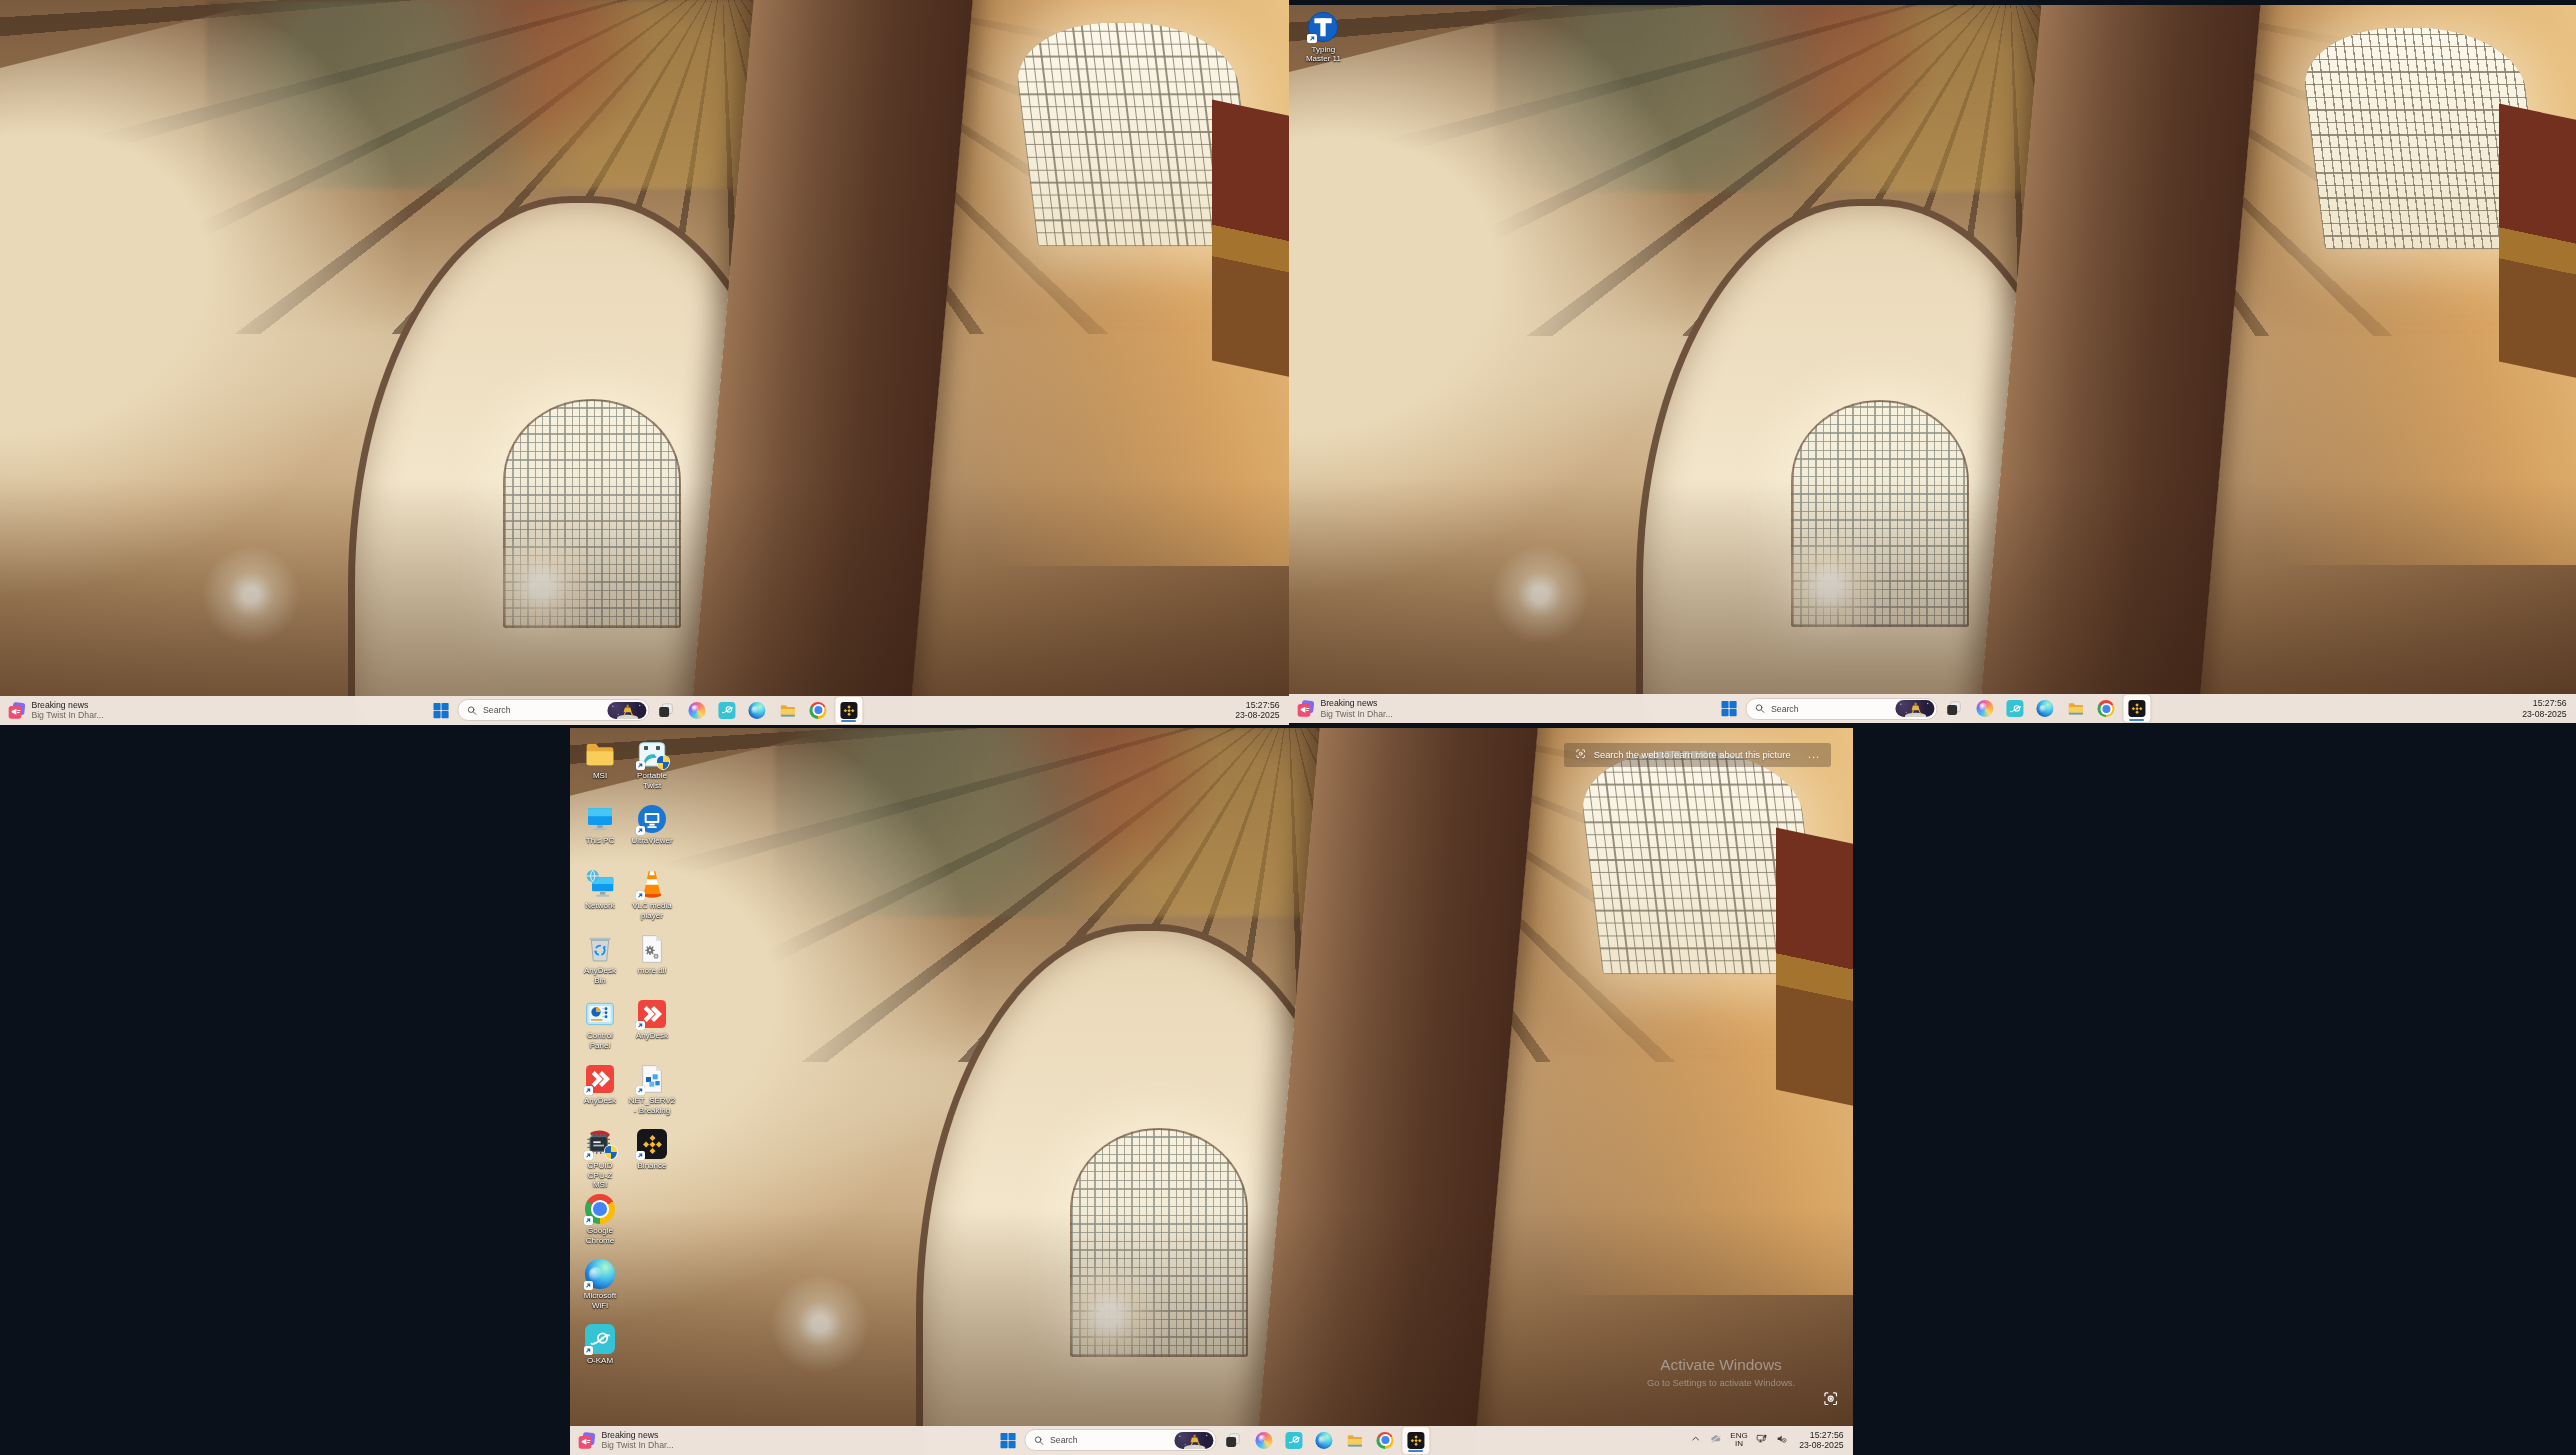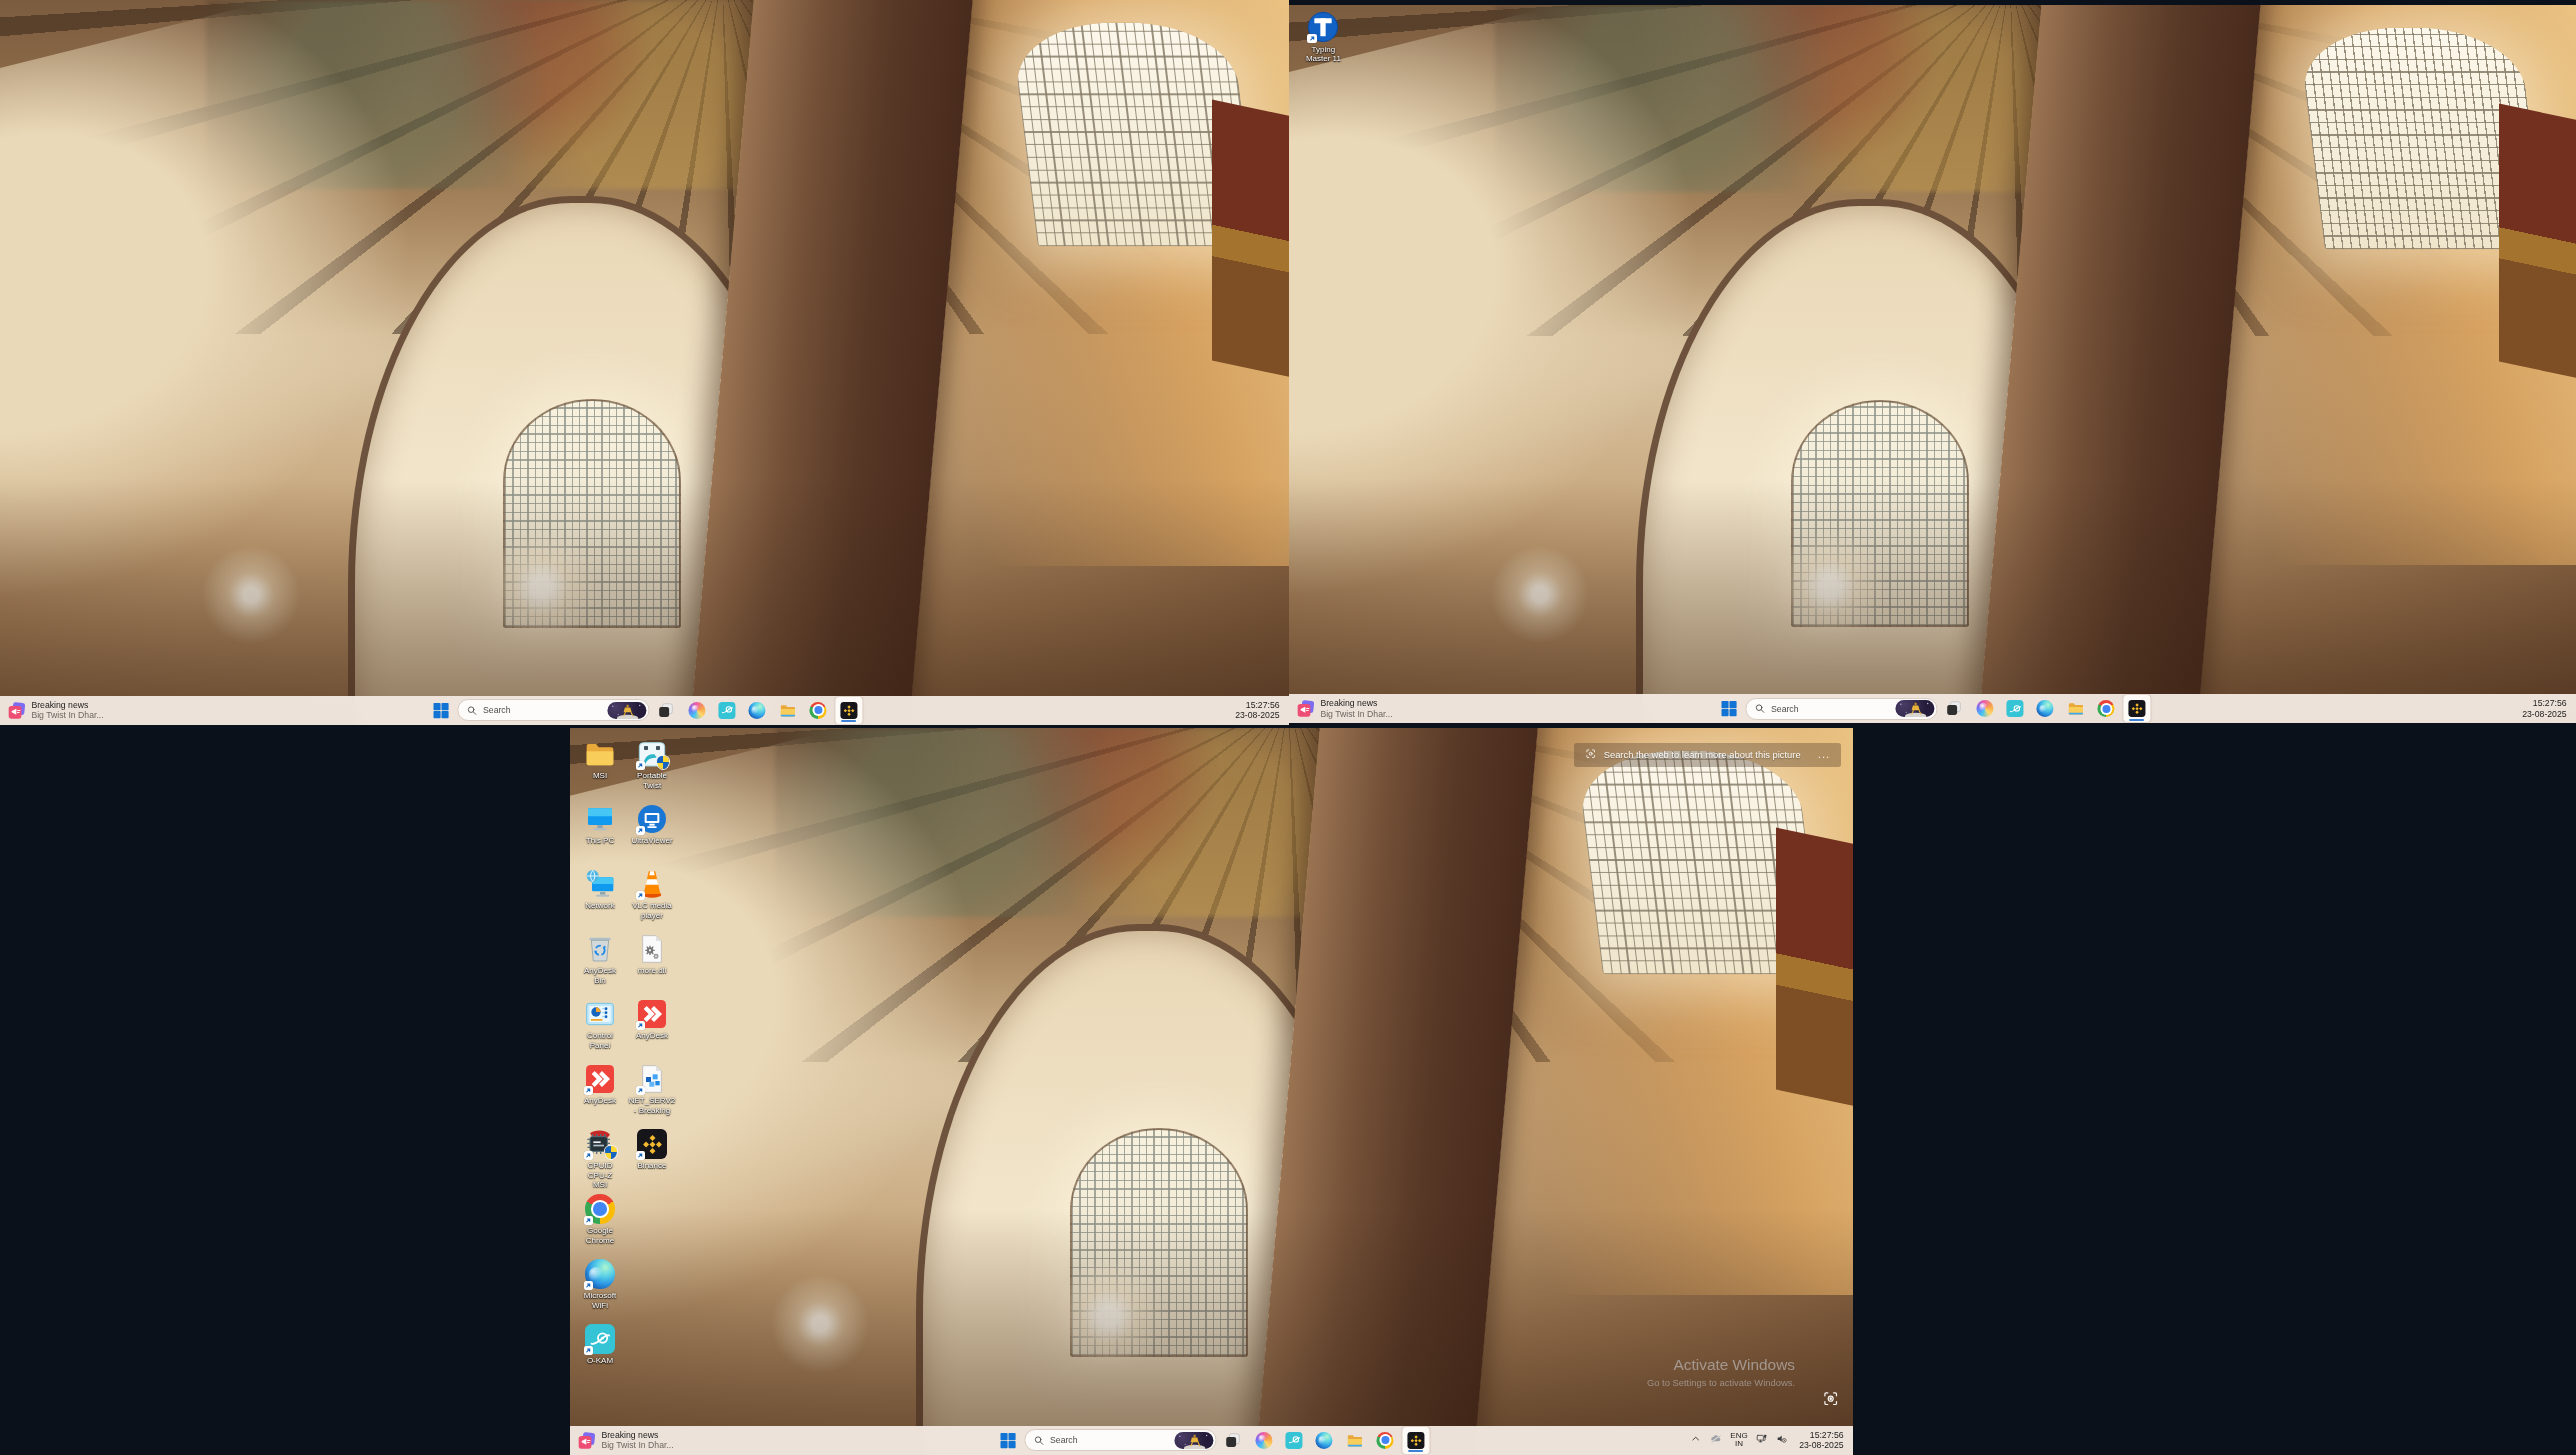--- a/index.html
+++ b/index.html
@@ -115,26 +115,26 @@
       display:flex;align-items:center;justify-content:center;box-shadow:0 0 0.7px rgba(0,0,0,.5)}
   .sc svg{width:6.7px;height:6.7px}
   .shield{position:absolute;right:-0.7px;bottom:0.7px;width:12px;height:13.4px;
       border-radius:45% 45% 50% 50%/38% 38% 62% 62%;
       background:conic-gradient(#fdd835 0 90deg,#1565c0 0 180deg,#fdd835 0 270deg,#1565c0 0 360deg);
       box-shadow:0 0 0 1px #f2f2f2}
   .s2-icons{position:absolute;left:5.4px;top:4px;z-index:3}
   .s2-icons .di{width:58px}
 
   
-  .spotlight-bar{position:absolute;top:14.8px;right:12px;height:24px;display:flex;align-items:center;
+  .spotlight-bar{position:absolute;top:14.8px;right:22px;height:24px;display:flex;align-items:center;
       padding:0 10.7px;background:rgba(84,62,46,.38);border:none;border-radius:2.7px;cursor:pointer;z-index:4}
   .spotlight-bar svg{width:11.4px;height:11.4px;margin-right:7.4px}
   .sp-label{font-size:9.4px;color:rgba(255,255,255,.96);text-shadow:0 0.7px 1.3px rgba(0,0,0,.35);white-space:nowrap}
   .sp-more{margin-left:17.4px;font-size:10px;letter-spacing:1.3px;color:rgba(255,255,255,.92)}
-  .activate{position:absolute;right:58px;bottom:67px;text-align:right;z-index:4;pointer-events:none}
+  .activate{position:absolute;right:58px;bottom:67px;text-align:center;z-index:4;pointer-events:none}
   .a1{font-size:15.4px;font-weight:400;color:rgba(205,210,216,.55)}
   .a2{font-size:9.4px;margin-top:3.4px;color:rgba(205,210,216,.5)}
   .spotlight-cam{position:absolute;right:12px;bottom:44px;width:21.5px;height:21.5px;background:transparent;
       border:none;cursor:pointer;z-index:4;padding:0}
   .spotlight-cam svg{width:17.4px;height:17.4px;opacity:.95}
 </style>
 </head>
 <body>
 
 <div>

